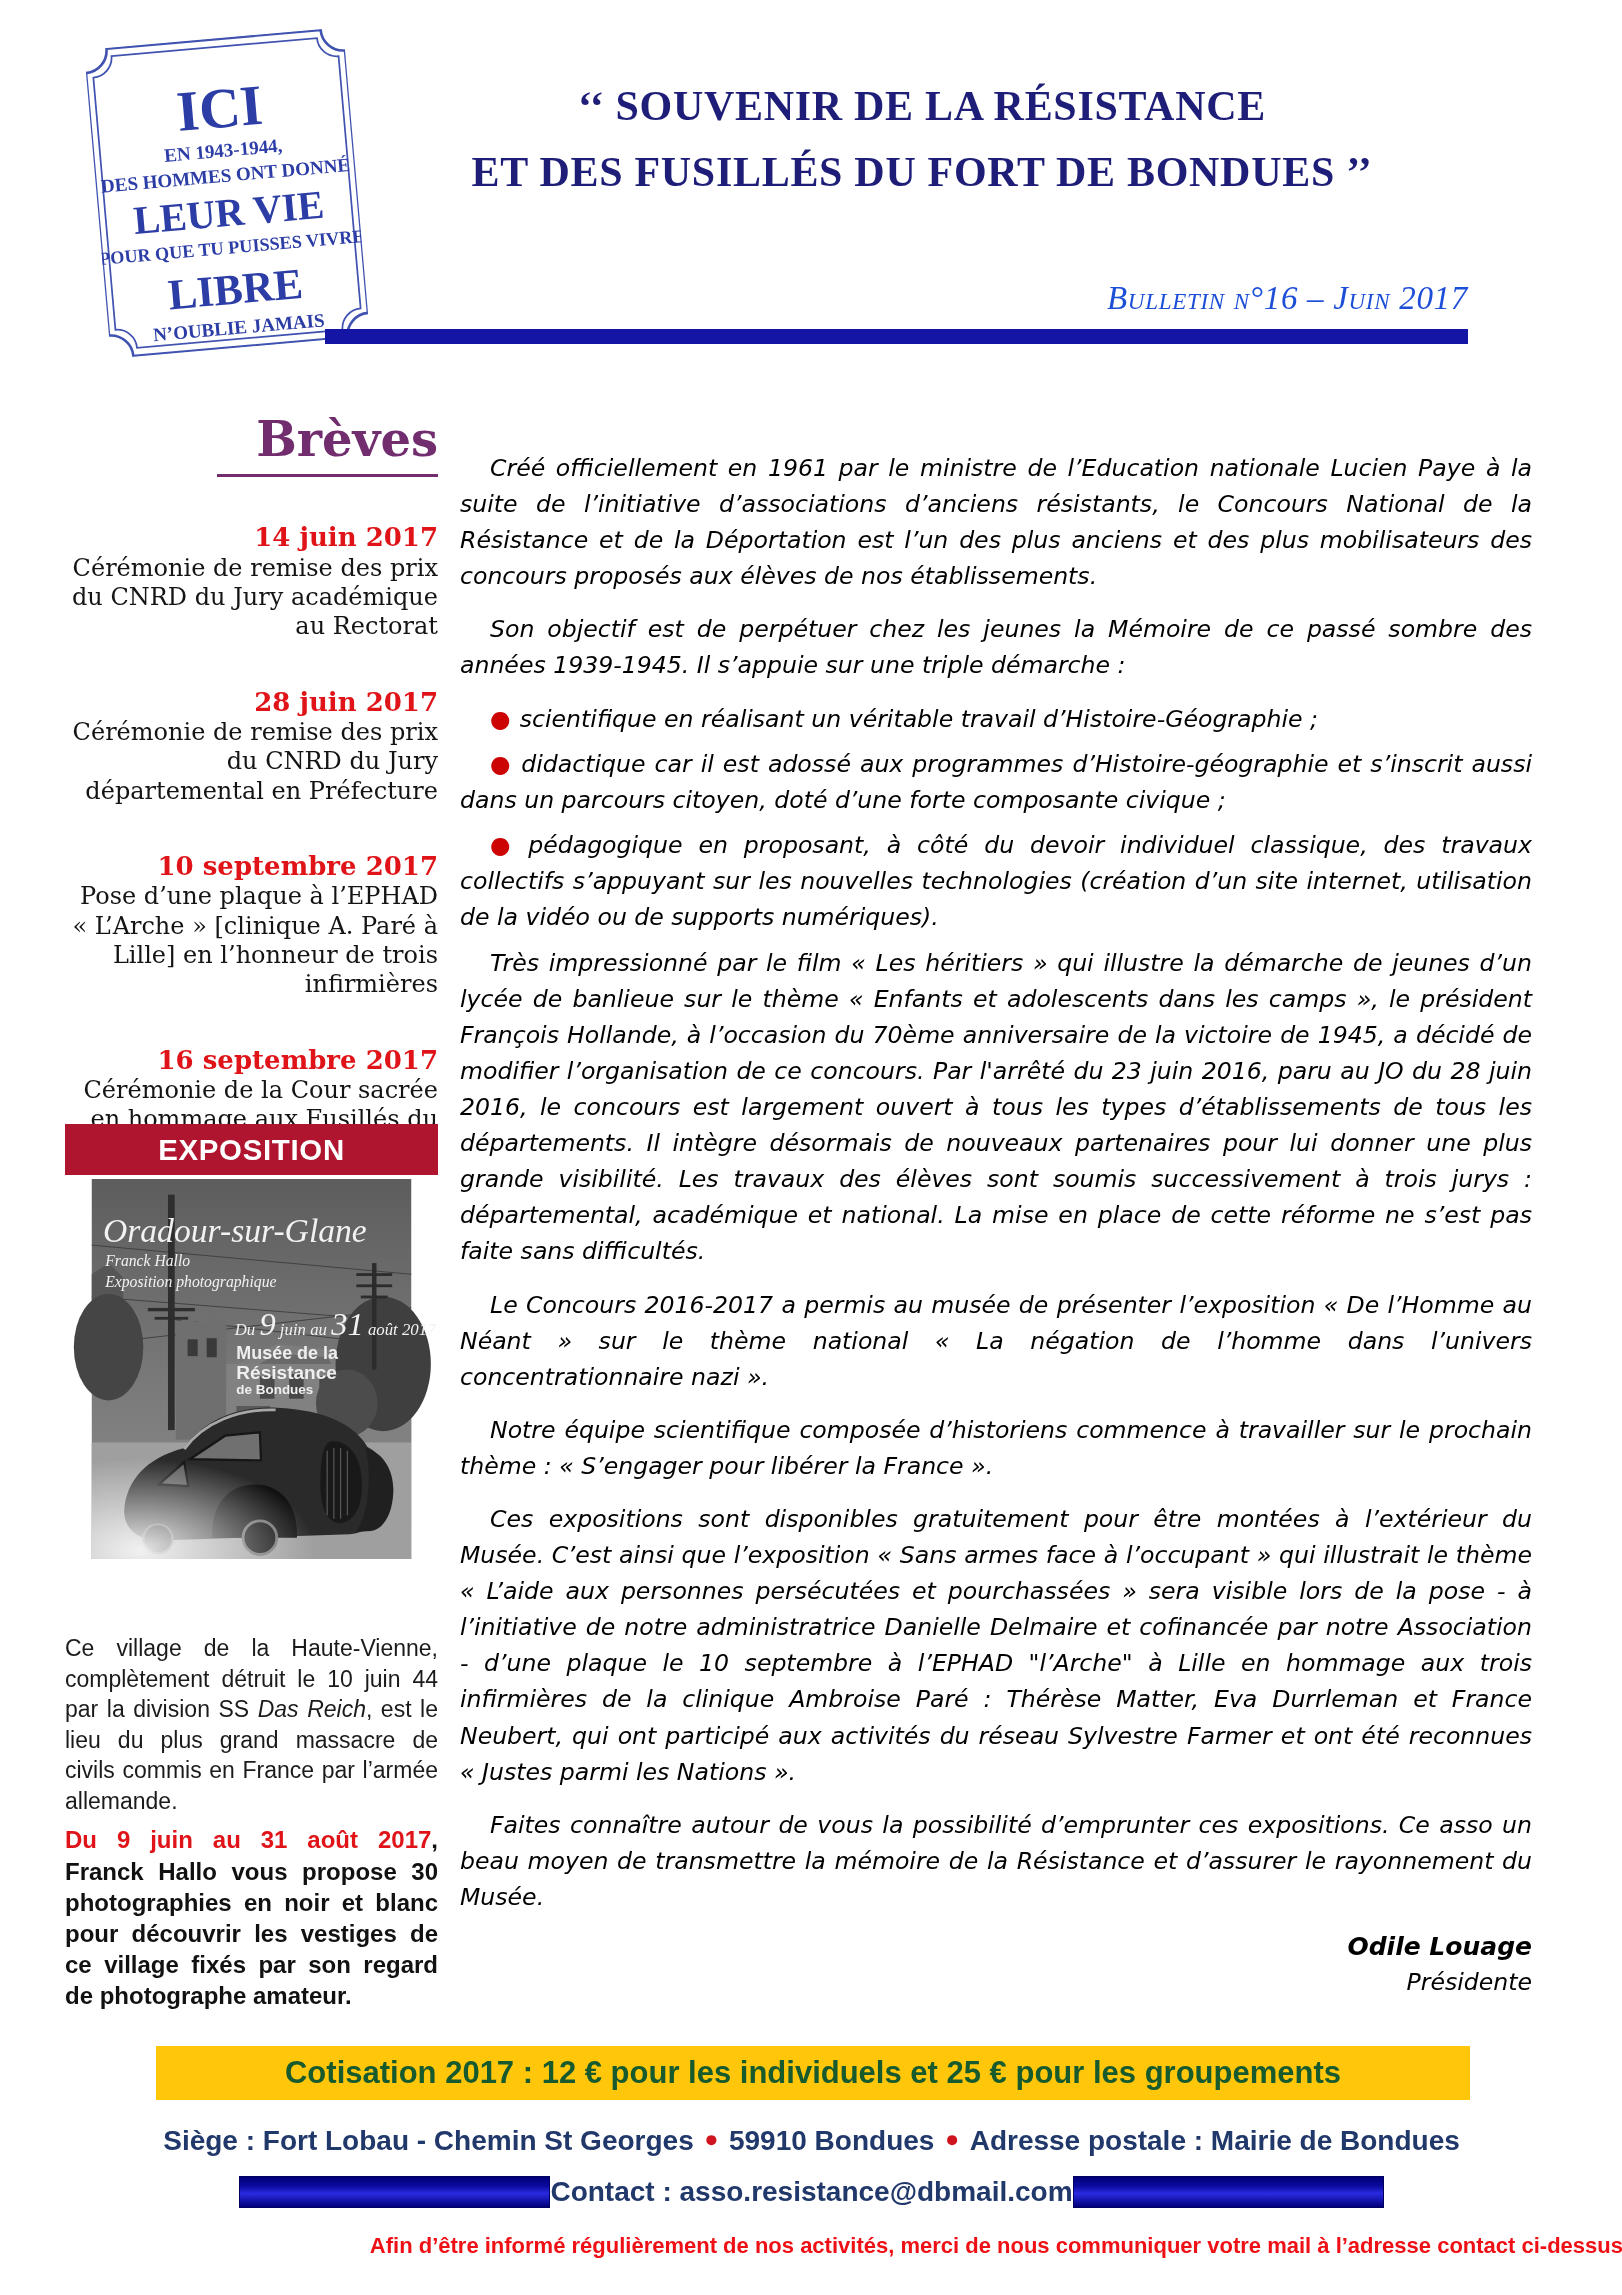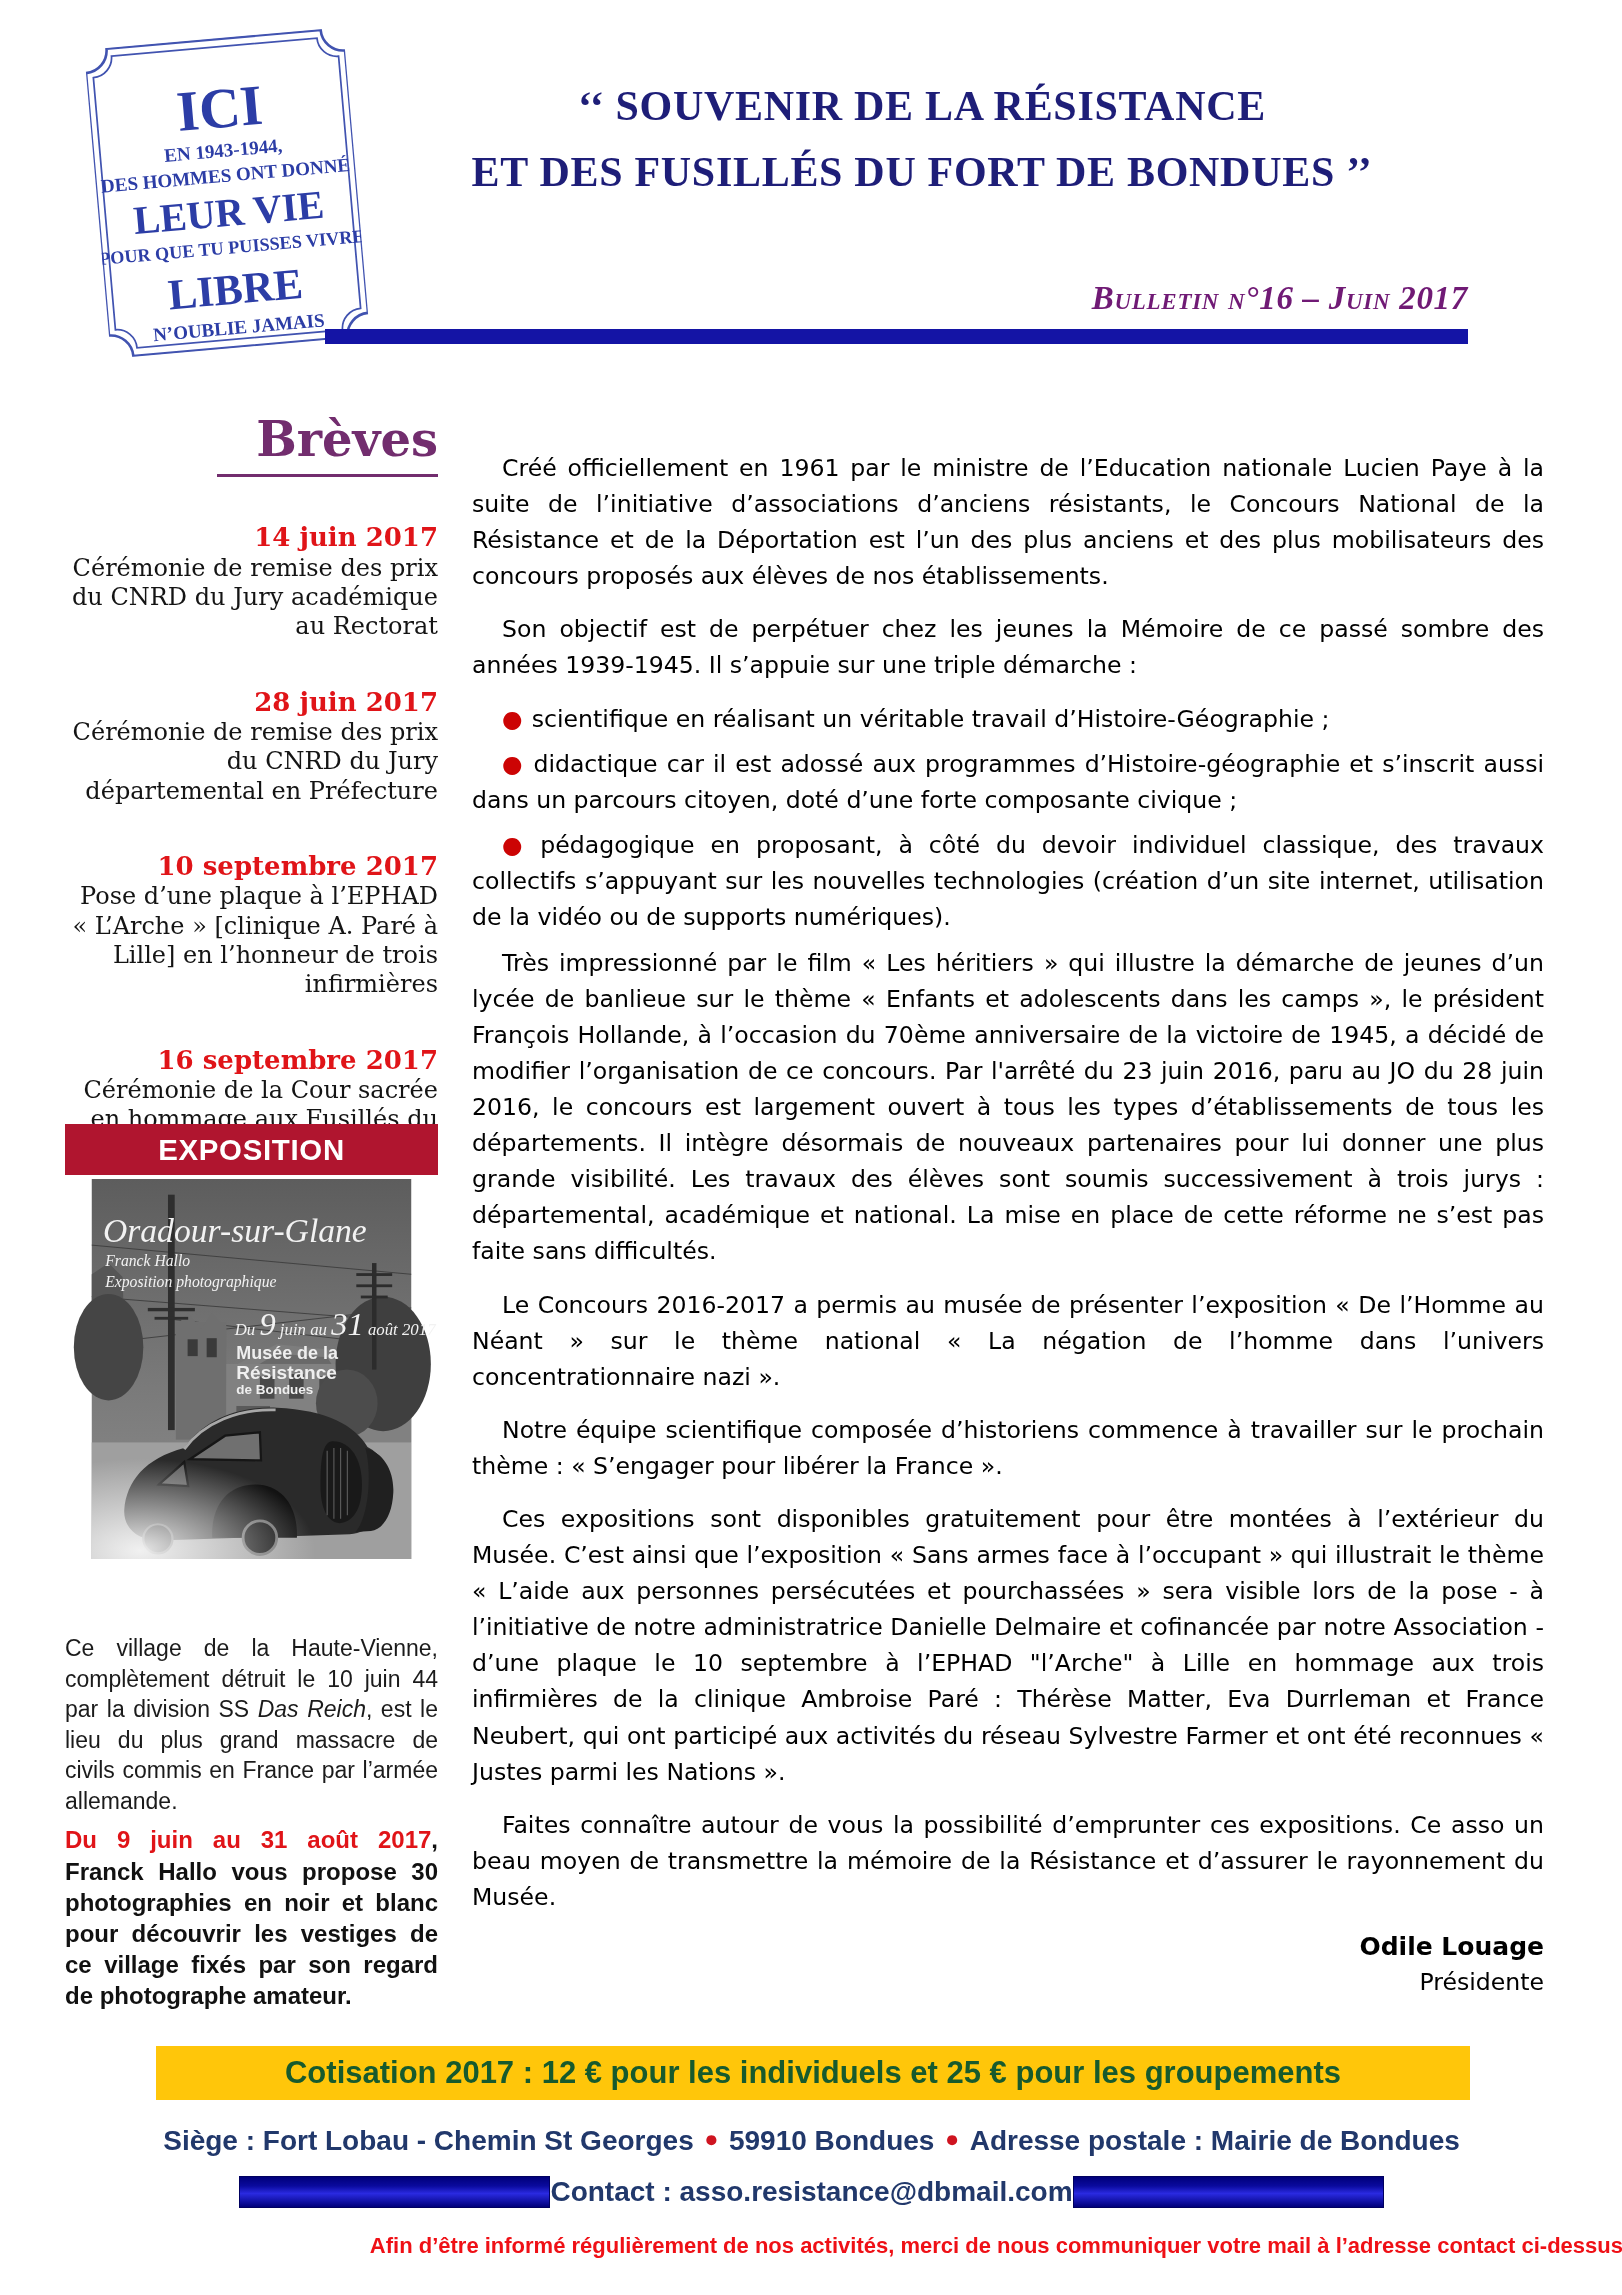--- a/index.html
+++ b/index.html
@@ -11,22 +11,22 @@
   .plaque-wrap{position:absolute;left:97px;top:38px;width:260px;height:310px;transform:rotate(-5deg);}
   .plaque-wrap svg{width:100%;height:100%;}
   .plaque-text{fill:#2c3da6;font-family:"Liberation Serif",serif;text-anchor:middle;}
   .title{
     position:absolute;left:366px;top:73px;width:1112px;text-align:center;
     font-family:"Liberation Serif",serif;font-weight:700;font-size:42px;line-height:1.58;
     color:#1e1e78;letter-spacing:0.7px;
   }
   .bulletin{
     position:absolute;left:929px;top:280px;width:539px;text-align:right;
-    font-family:"Liberation Serif",serif;font-style:italic;font-weight:700;
-    font-variant:small-caps;font-size:33px;color:#701a75;letter-spacing:0.7px;
+    font-family:"Liberation Serif",serif;font-style:italic;font-weight:400;
+    font-variant:small-caps;font-size:33px;color:#1d4ed8;letter-spacing:0.7px;
   }
   .header-rule{position:absolute;left:325px;top:329px;width:1143px;height:15px;background:#1414a5;}
 
   
   .breves{position:absolute;left:65px;top:411px;width:373px;text-align:right;}
   .breves-title{font-family:"DejaVu Serif",serif;font-weight:700;font-size:48px;color:#722d6e;margin:0;}
   .breves-rule{margin:6.5px 0 18.3px auto;width:221px;height:3.9px;background:#722d6e;}
   .breve-item{margin-bottom:9.8px;font-family:"DejaVu Serif",serif;}
   .breve-date{font-size:26px;font-weight:700;color:#e01418;line-height:1.25;margin-top:44px;}
   .breve-desc{font-size:24px;color:#141414;line-height:1.22;}
@@ -47,21 +47,21 @@
     color:#1b1b1b;text-align:justify;
   }
   .caption .it{font-style:italic;}
   .promo{
     margin:7.9px 0 0 0;font-family:"Liberation Sans",sans-serif;font-size:24px;font-weight:700;
     line-height:1.3;color:#111111;text-align:justify;
   }
   .promo .red{color:#e01418;}
 
   
-  .article{position:absolute;left:472px;top:450px;width:1072px;font-family:"DejaVu Sans",sans-serif;}
+  .article{position:absolute;left:460px;top:450px;width:1072px;font-family:"DejaVu Sans",sans-serif;font-style:italic;}
   .article p{
     margin:0 0 17px 0;font-size:23.6px;line-height:1.53;color:#000000;
     text-align:justify;text-indent:30px;
   }
   .article p.bullet{margin:0 0 9.2px 0;}
   .bullet-dot{color:#cc0404;margin-right:9.2px;}
   .signature{margin-top:13px;text-align:right;}
   .sig-name{font-size:25px;font-weight:700;color:#000;}
   .sig-role{font-size:23.6px;color:#000;margin-top:6.5px;}
 

